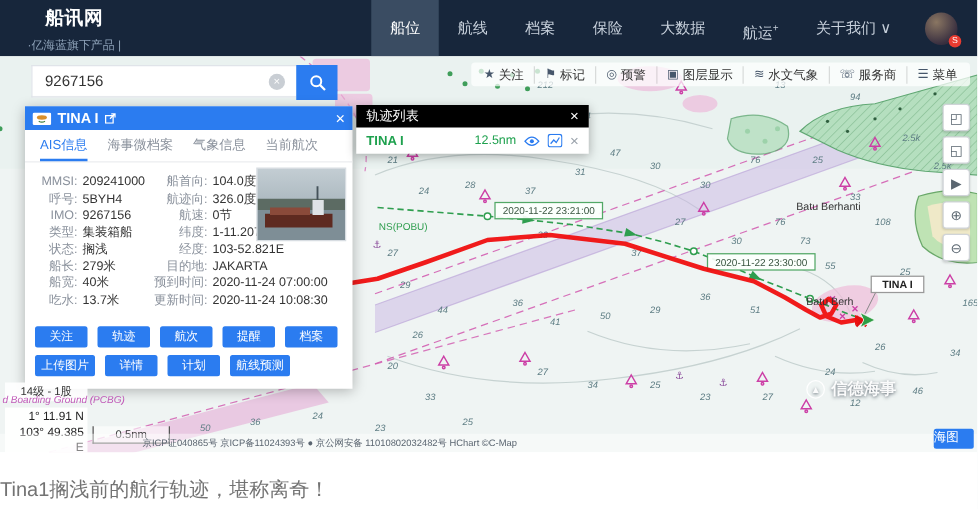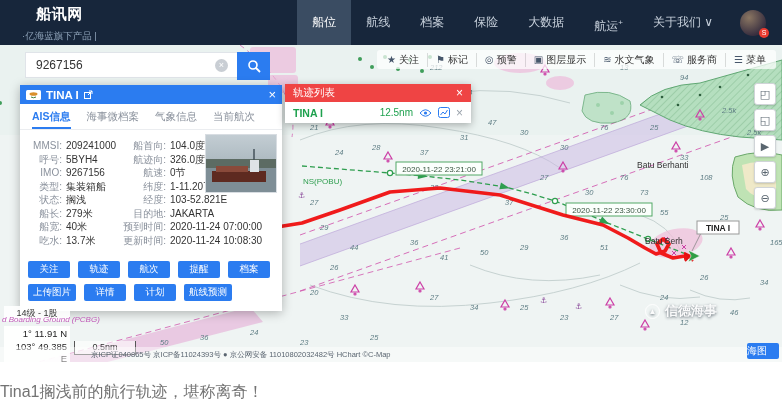--- a/index.html
+++ b/index.html
@@ -38,34 +38,34 @@
   .mt-icon{color:#47576b;font-size:10px;}
   
   .panel{position:absolute;left:20px;top:40px;width:262px;height:226px;background:#fff;
          box-shadow:0 2px 10px rgba(0,0,0,.28);font-size:10px;}
   .panel-head{height:19px;background:#2b7cf0;color:#fff;display:flex;align-items:center;padding:0 6px;gap:5px;}
   .flag{flex:none;display:flex;}
   .panel-title{font-weight:bold;font-size:11.5px;}
   .panel-close{margin-left:auto;font-size:13px;cursor:pointer;line-height:19px;}
   .tabs{display:flex;height:25px;border-bottom:1px solid #ebedf0;align-items:stretch;padding:0 12px;gap:16px;}
   .tab{font-size:10.5px;color:#8a919c;line-height:24px;cursor:pointer;border-bottom:2px solid transparent;white-space:nowrap;}
-  .tab.active{color:#2b7cf0;border-bottom-color:#2b7cf0;font-weight:bold;}
+  .tab.active{color:#2b7cf0;border-bottom-color:#2b7cf0;font-weight:normal;}
   .col-left{position:absolute;left:0;top:54px;width:100px;}
   .col-right{position:absolute;left:100px;top:54px;width:158px;}
   .frow{display:flex;height:13.5px;line-height:13.5px;white-space:nowrap;}
   .flabel{width:46px;text-align:right;color:#8a919c;flex:none;font-size:10px;}
   .col-left .flabel{width:42px;}
   .fvalue{margin-left:4px;color:#333;font-size:10px;}
   .photo{position:absolute;left:186px;top:50px;width:70px;height:57px;box-shadow:0 0 0 1px #d8dde2;}
   .btnrow{position:absolute;left:8px;display:flex;gap:8px;}
   .pbtn{background:#2b7cf0;color:#fff;border:none;border-radius:2px;height:17px;font-size:9.5px;
         min-width:42px;padding:0 5px;cursor:pointer;white-space:nowrap;}
   
   .tpopup{position:absolute;left:285px;top:39px;width:186px;background:#fff;box-shadow:0 2px 8px rgba(0,0,0,.3);}
-  .tp-head{height:18px;background:#ef4444;color:#fff;font-size:10.5px;display:flex;align-items:center;padding:0 8px;}
+  .tp-head{height:18px;background:#000000;color:#fff;font-size:10.5px;display:flex;align-items:center;padding:0 8px;}
   .tp-close{margin-left:auto;cursor:pointer;font-size:12px;}
   .tp-row{height:21px;display:flex;align-items:center;padding:0 8px;font-size:10.5px;gap:6px;}
   .tp-name{color:#1ea14e;font-weight:bold;}
   .tp-dist{margin-left:auto;color:#1ea14e;font-size:10px;}
   .tp-x{color:#9aa2ab;font-size:12px;cursor:pointer;}
   .tp-ic{display:flex;cursor:pointer;}
   
   .mctrl{position:absolute;right:6px;top:38px;display:flex;flex-direction:column;gap:4px;}
   .mc-btn{width:20px;height:20px;background:#fff;border:1px solid #d0d4d8;border-radius:3px;color:#5a6670;
           font-size:11px;display:flex;align-items:center;justify-content:center;cursor:pointer;
@@ -73,21 +73,21 @@
   
   .lvlbox{position:absolute;left:4px;top:261px;width:66px;height:15px;background:rgba(255,255,255,.88);
           font-size:9px;color:#333;text-align:center;line-height:15px;}
   .pcbg{position:absolute;left:2px;top:270px;font-size:8px;color:#c05ab8;font-style:italic;white-space:nowrap;}
   .coords{position:absolute;left:4px;top:281px;width:66px;background:rgba(255,255,255,.92);font-size:9.5px;
           color:#222;text-align:right;padding:2px 3px;line-height:12.5px;box-sizing:border-box;}
   .scale{position:absolute;left:74px;top:296px;width:62px;height:14px;background:rgba(255,255,255,.6);
          border-left:1px solid #555;border-right:1px solid #555;border-bottom:1px solid #555;
          font-size:9px;color:#333;text-align:center;line-height:12px;box-sizing:border-box;}
   .copystrip{position:absolute;left:0;bottom:0;width:782px;height:15px;background:rgba(255,255,255,.45);
-         font-size:7.5px;color:#5a6570;line-height:15px;padding-left:91px;box-sizing:border-box;white-space:nowrap;}
+         font-size:7.5px;color:#5a6570;line-height:15px;padding-left:114px;box-sizing:border-box;white-space:nowrap;}
   .chartbtn{position:absolute;right:3px;bottom:3px;width:32px;height:16px;background:#2b7cf0;color:#fff;
          font-size:10px;border-radius:2px;text-align:left;line-height:16px;cursor:pointer;}
   .watermark{position:absolute;left:645px;top:257px;display:flex;align-items:center;gap:5px;
          color:rgba(255,255,255,.95);font-size:13px;font-weight:bold;
          text-shadow:0 1px 3px rgba(90,100,110,.95);}
   .wm-circle{width:15px;height:15px;border:1.5px solid rgba(255,255,255,.95);border-radius:50%;
          font-size:8px;text-align:center;line-height:14px;box-sizing:border-box;}
   
   .caption{position:absolute;left:0;top:362px;width:782px;height:58px;background:#fff;
            font-size:16px;color:#737373;padding-top:20px;box-sizing:border-box;}

